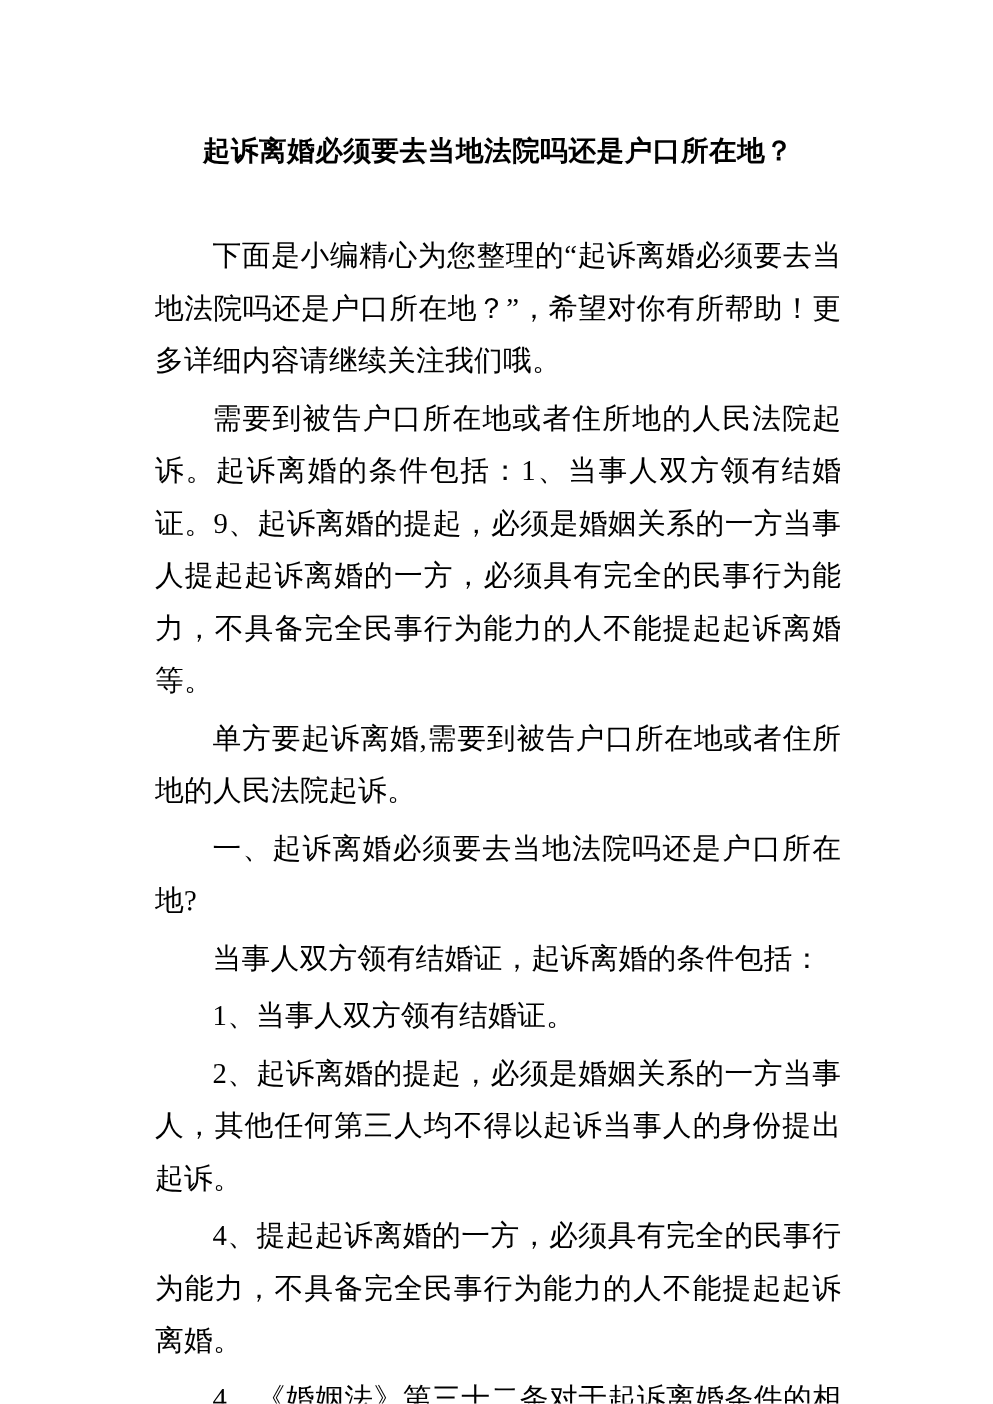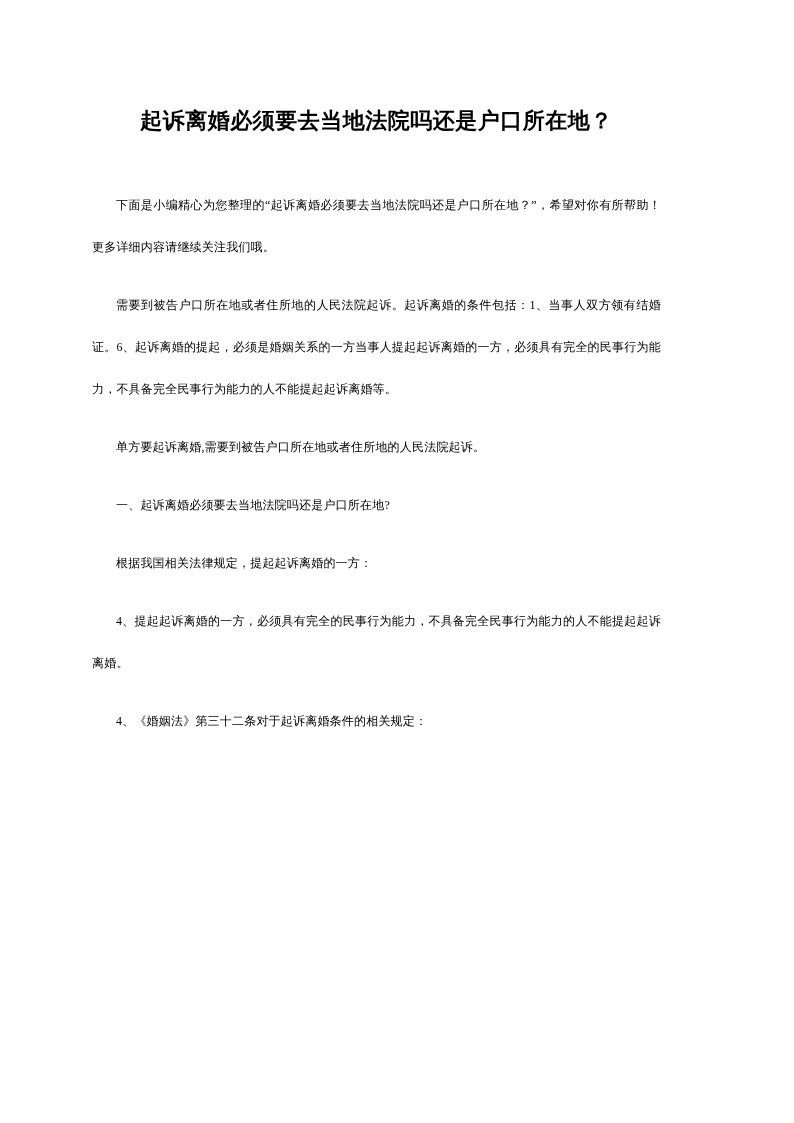--- a/index.html
+++ b/index.html
@@ -9,49 +9,51 @@
   }
   .page {
     position: relative;
     width: 794px;
     height: 1123px;
     margin: 0 auto;
     background: #ffffff;
     color: #000000;
     font-family: "Liberation Serif", "DejaVu Serif", serif;
     box-sizing: border-box;
-    padding: 104px 117px 0 76px;
+    padding: 104px 117px 0 120px;
     overflow: hidden;
   }
   .doc-title {
     margin: 0 0 46px 0;
     font-size: 22px;
     line-height: 34px;
     font-weight: bold;
     text-align: center;
     letter-spacing: 0.5px;
   }
   .doc-body p {
-    margin: 16px;
-    font-size: 12px;
+    margin: 4px;
+    font-size: 23px;
     line-height: 42px;
     text-align: justify;
     text-indent: 2em;
     word-break: break-all;
     letter-spacing: 0.2px;
   }
 </style>
 </head>
 <body>
 
 <div class="page">
   <h1 class="doc-title">起诉离婚必须要去当地法院吗还是户口所在地？</h1>
 
   <div class="doc-body">
     <p>下面是小编精心为您整理的“起诉离婚必须要去当地法院吗还是户口所在地？”，希望对你有所帮助！更多详细内容请继续关注我们哦。</p>
-    <p>需要到被告户口所在地或者住所地的人民法院起诉。起诉离婚的条件包括：1、当事人双方领有结婚证。6、起诉离婚的提起，必须是婚姻关系的一方当事人提起起诉离婚的一方，必须具有完全的民事行为能力，不具备完全民事行为能力的人不能提起起诉离婚等。</p>
+    <p>需要到被告户口所在地或者住所地的人民法院起诉。起诉离婚的条件包括：1、当事人双方领有结婚证。9、起诉离婚的提起，必须是婚姻关系的一方当事人提起起诉离婚的一方，必须具有完全的民事行为能力，不具备完全民事行为能力的人不能提起起诉离婚等。</p>
     <p>单方要起诉离婚,需要到被告户口所在地或者住所地的人民法院起诉。</p>
     <p>一、起诉离婚必须要去当地法院吗还是户口所在地?</p>
-    <p>根据我国相关法律规定，提起起诉离婚的一方：</p>
+    <p>当事人双方领有结婚证，起诉离婚的条件包括：</p>
+    <p>1、当事人双方领有结婚证。</p>
+    <p>2、起诉离婚的提起，必须是婚姻关系的一方当事人，其他任何第三人均不得以起诉当事人的身份提出起诉。</p>
     <p>4、提起起诉离婚的一方，必须具有完全的民事行为能力，不具备完全民事行为能力的人不能提起起诉离婚。</p>
     <p>4、《婚姻法》第三十二条对于起诉离婚条件的相关规定：</p>
   </div>
 </div>
 
 </body></html>

